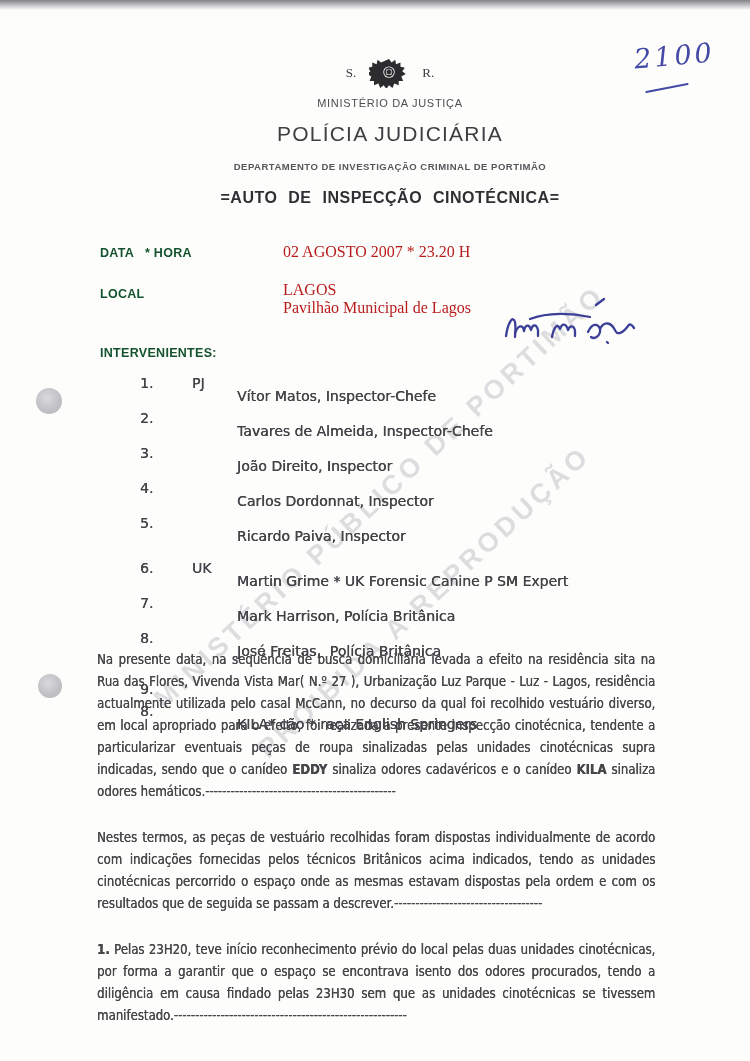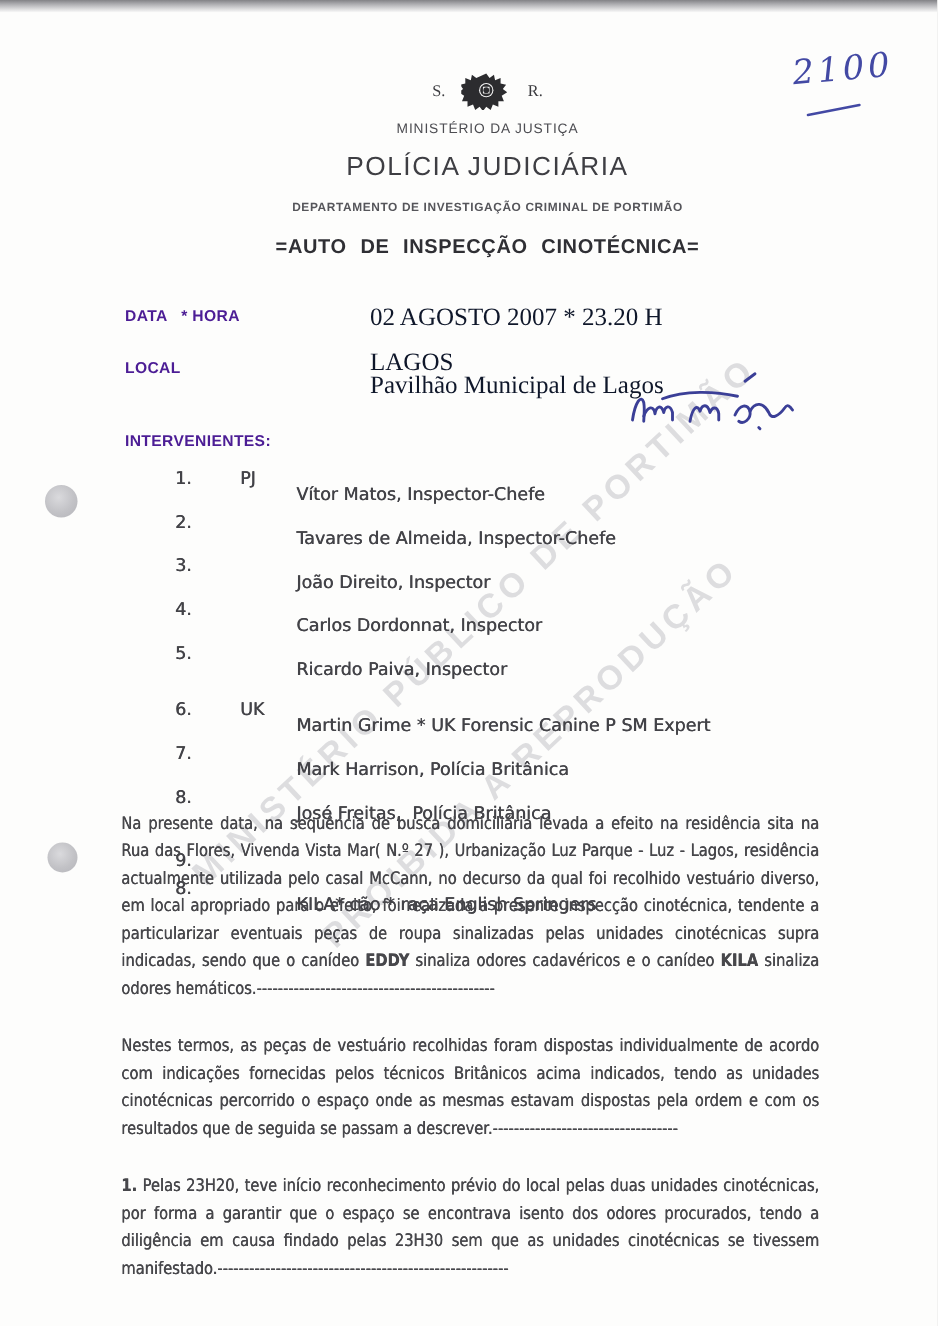--- a/index.html
+++ b/index.html
@@ -51,23 +51,23 @@
     letter-spacing:.7px;color:#4d4d52;}
   .agency{margin-top:13px;font-family:"Liberation Sans",sans-serif;font-size:21px;
     letter-spacing:1.2px;color:#3e3e43;}
   .dept{margin-top:15px;font-family:"Liberation Sans",sans-serif;font-size:9.5px;
     font-weight:bold;letter-spacing:.5px;color:#55555a;}
   .doc-title{margin-top:17px;font-family:"Liberation Sans",sans-serif;font-size:16px;
     font-weight:bold;letter-spacing:.5px;word-spacing:6px;color:#2f2f34;}
 
   
   .lbl{position:absolute;font-family:"Liberation Sans",sans-serif;font-size:12.5px;
-    font-weight:600;color:#4c1d95;letter-spacing:.3px;}
-  .val-serif{position:absolute;font-family:"Liberation Serif",serif;font-size:20px;
-    color:#0f172a;margin-left:13px;}
+    font-weight:600;color:#14532d;letter-spacing:.3px;}
+  .val-serif{position:absolute;font-family:"Liberation Serif",serif;font-size:16px;
+    color:#b91c1c;}
   .date-label{left:100px;top:246px;}
   .date-value{left:283px;top:243px;}
   .local-label{left:100px;top:287px;}
   .local-value{left:283px;top:281px;line-height:18px;}
   .interv-label{left:100px;top:346px;}
 
   .signature{position:absolute;left:500px;top:292px;}
 
   
   .participants{

